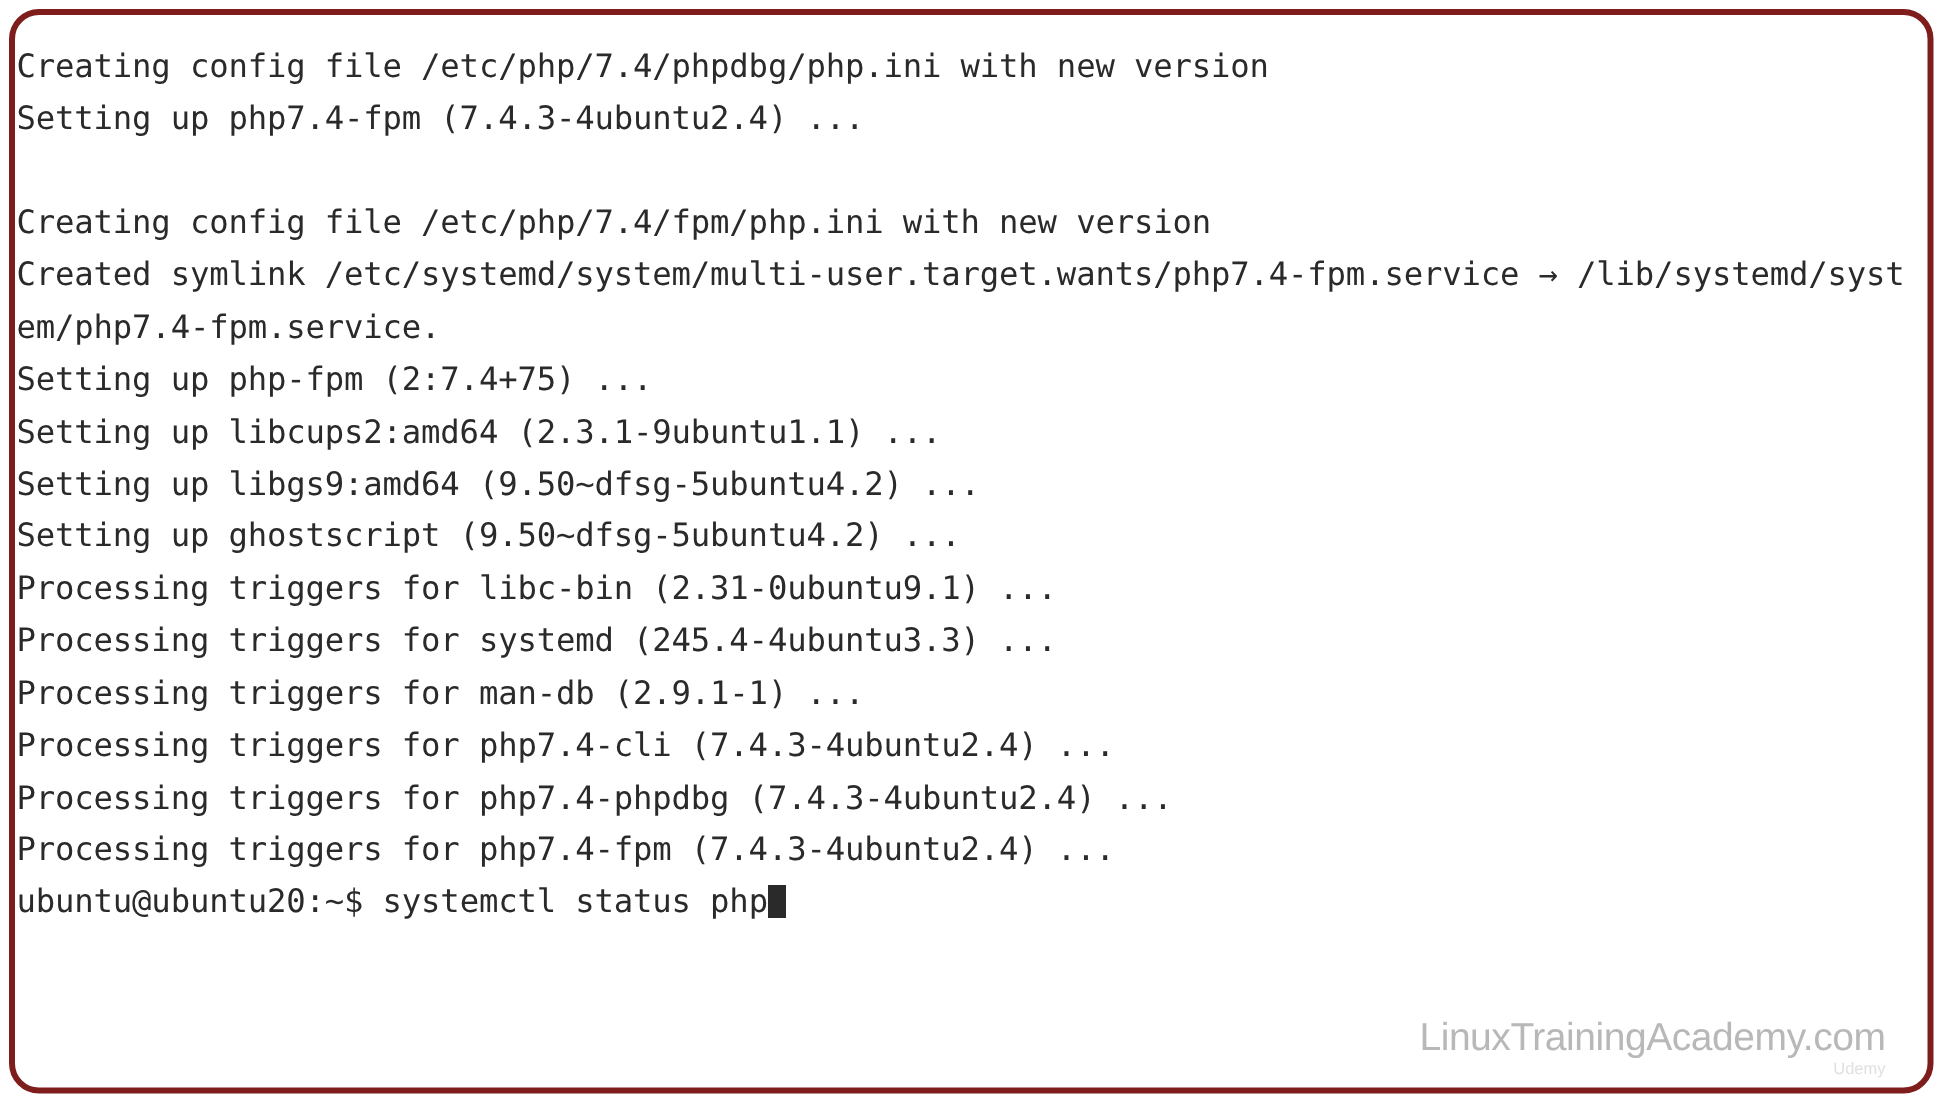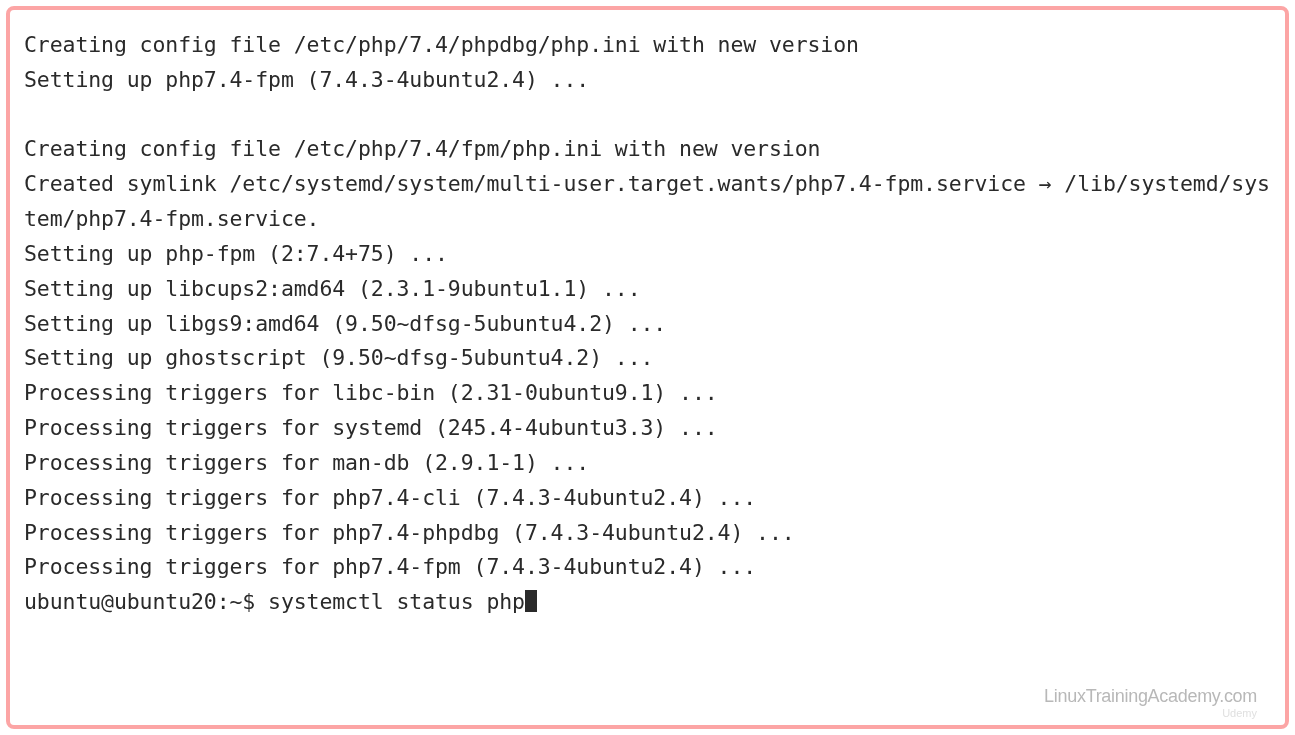--- a/index.html
+++ b/index.html
@@ -13,24 +13,24 @@
       background: #ffffff;
       font-family: 'Menlo', 'Consolas', 'DejaVu Sans Mono', monospace;
       position: relative;
     }
     .terminal-window {
       position: absolute;
       top: 6px;
       left: 6px;
       right: 6px;
       bottom: 6px;
-      border: 4px solid #fca5a5;
-      border-radius: 8px;
+      border: 4px solid #7f1d1d;
+      border-radius: 20px;
       background: #ffffff;
-      padding: 18px 14px 18px 14px;
+      padding: 18px 14px 18px 1px;
       overflow: hidden;
     }
     .terminal-output {
       font-size: 21.5px;
       line-height: 1.62;
       color: #2a2a2a;
       white-space: pre-wrap;
       word-break: break-all;
       font-weight: 400;
       letter-spacing: -0.1px;
@@ -44,21 +44,21 @@
       height: 22px;
       background: #2a2a2a;
       vertical-align: text-bottom;
       margin-bottom: 2px;
     }
     .watermark {
       position: absolute;
       bottom: 18px;
       right: 28px;
       font-family: -apple-system, BlinkMacSystemFont, 'Segoe UI', Arial, sans-serif;
-      font-size: 18px;
+      font-size: 26px;
       color: #b8b8b8;
       font-weight: 400;
       letter-spacing: -0.3px;
     }
     .sub-watermark {
       position: absolute;
       bottom: 6px;
       right: 28px;
       font-family: -apple-system, BlinkMacSystemFont, 'Segoe UI', Arial, sans-serif;
       font-size: 11px;

